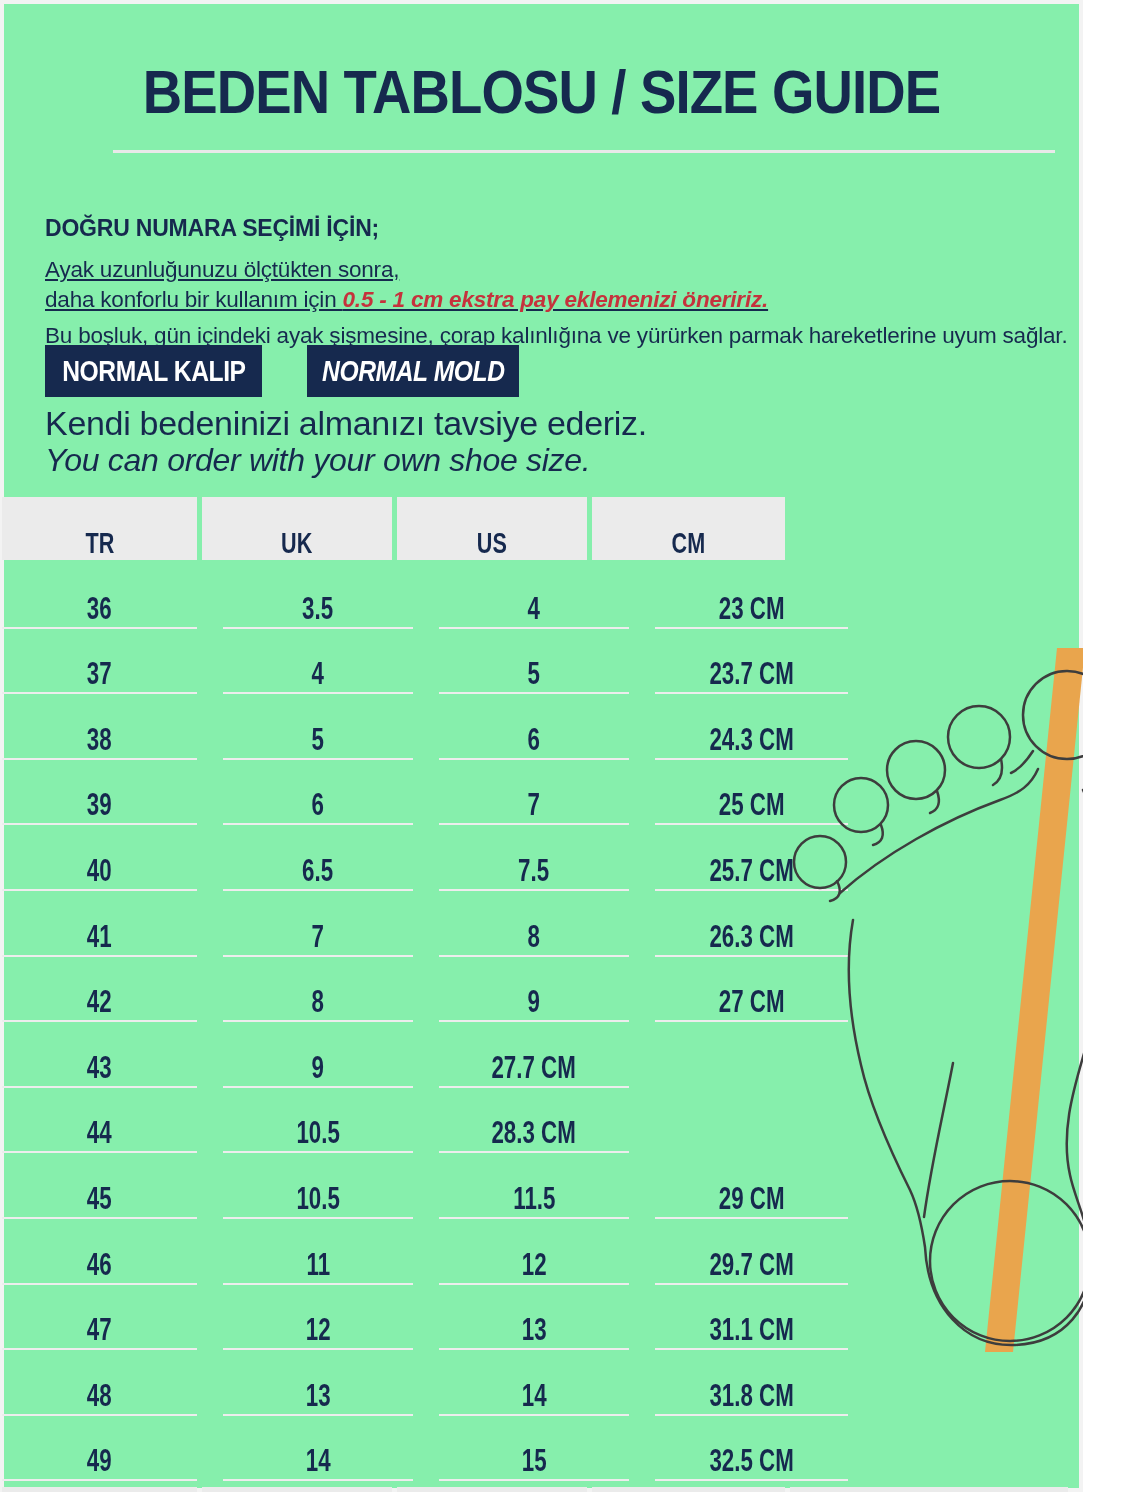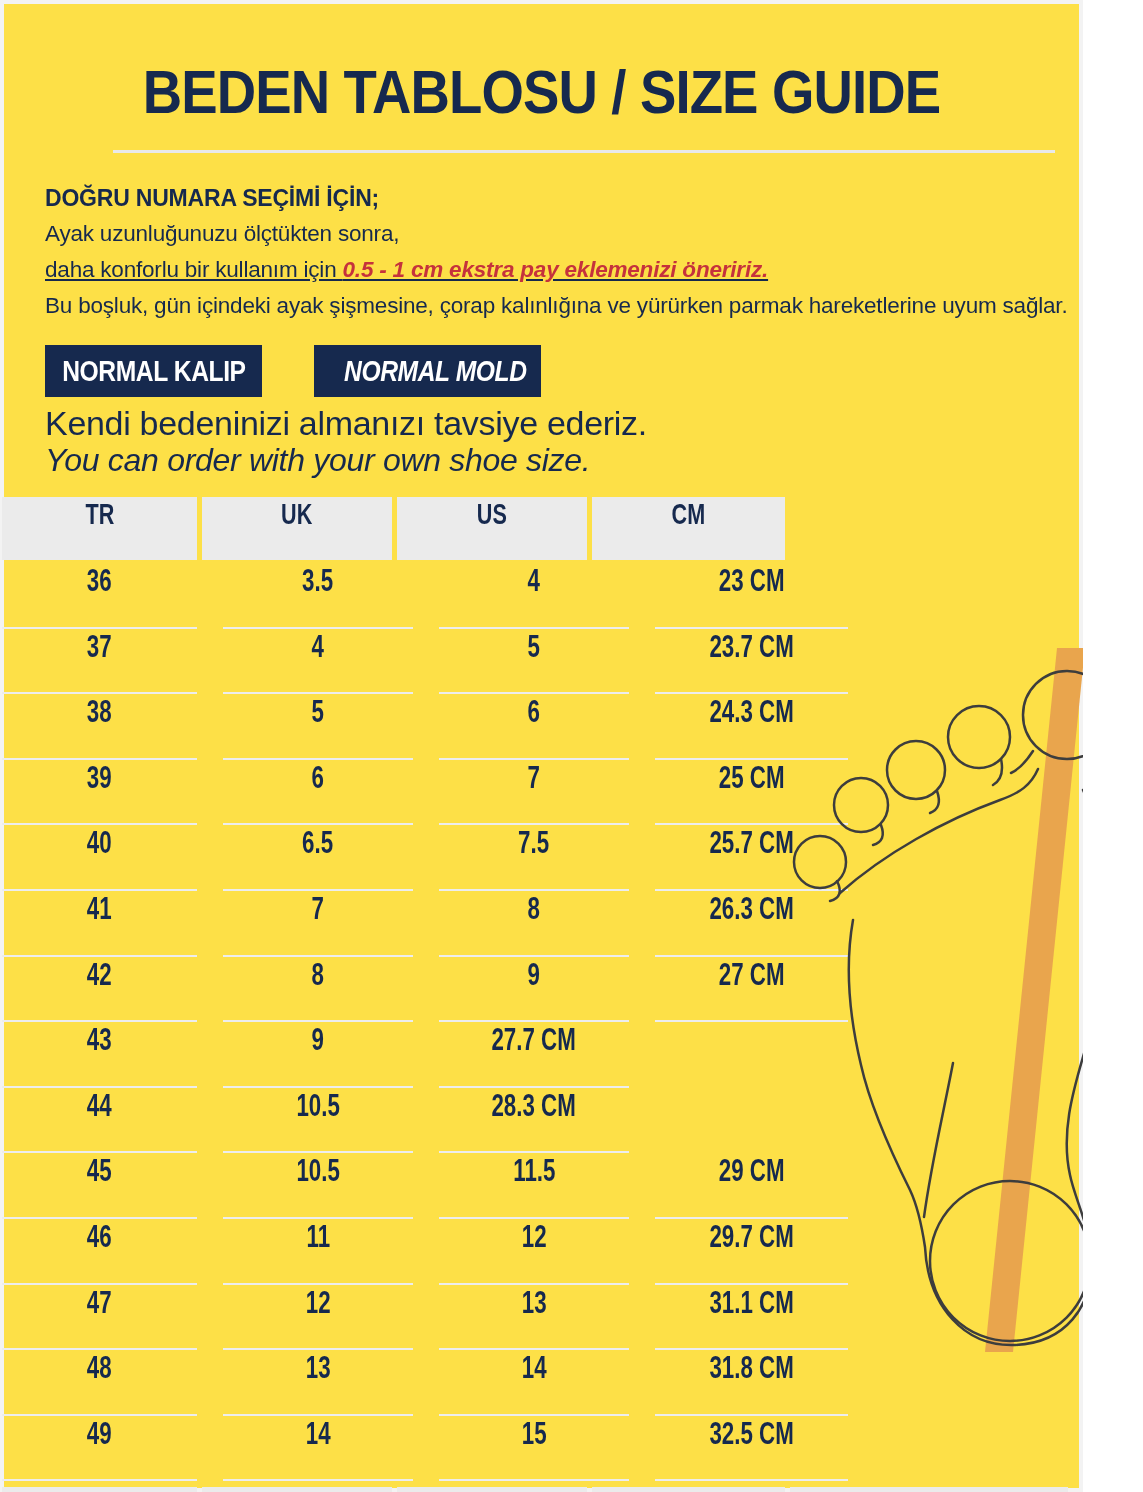--- a/index.html
+++ b/index.html
@@ -1,51 +1,51 @@
 <!DOCTYPE html>
 <html style="--navy: #16294e; --red: #c5323c; --orange: #e9a54d; --header_bg: #ebebeb; --row_border: #ededed;"><head>
 <meta charset="utf-8">
 <style>
   :root{
     --navy:#16294e; --red:#c5323c; --orange:#e9a54d;
     --header_bg:#ebebeb; --row_border:#ededed; --line_gray:#e9e9e9; --foot_stroke:#3d3d3d;
   }
   html,body{margin:0;padding:0;background:#fff;}
   .page{
-    position:relative; width:1083px; height:1492px; background:#fde047; overflow:hidden;
+    position:relative; width:1083px; height:1492px; background:#86efac; overflow:hidden;
     font-family:"Liberation Sans", sans-serif; color:var(--navy);
     box-shadow: inset 0 0 0 4px #f3f3f3;
   }
   .title{
     position:absolute; top:56px; left:0; width:100%; text-align:center;
     font-size:62px; font-weight:bold; letter-spacing:-1px; color:var(--navy);
     transform:scaleX(0.88); transform-origin:center; white-space:nowrap;
   }
   .divider{position:absolute; top:150px; left:113px; width:942px; height:3px; background:var(--line_gray);}
-  .p{position:absolute; left:45px; font-size:22.5px; letter-spacing:-0.2px; color:var(--navy); white-space:nowrap;}
+  .p{position:absolute; left:45px; font-size:22.5px; letter-spacing:-0.2px; color:var(--navy); white-space:nowrap;margin-top:30px;}
   .p.bold{font-weight:bold; font-size:23px;}
   .hl{color:var(--red); font-weight:bold; font-style:italic;}
   .badge{
     position:absolute; top:345px; height:52px; background:var(--navy);
     display:flex; align-items:center; justify-content:center;
   }
   .badge span{
     color:#fff; font-weight:bold; font-size:29px; white-space:nowrap;
     display:inline-block; transform:scaleX(0.85); letter-spacing:-0.5px;
   }
   .badge.b1{left:45px; width:217px;}
-  .badge.b2{left:314px; width:212px;padding-left:15px;}
+  .badge.b2{left:307px; width:212px;}
   .badge.b2 span{font-style:italic;}
   .reco-tr{position:absolute; left:45px; top:404px; font-size:34px; letter-spacing:-0.3px; white-space:nowrap;}
   .reco-en{position:absolute; left:45px; top:442px; font-size:32px; font-style:italic; letter-spacing:-0.3px; white-space:nowrap;}
   .size-table{position:absolute; left:2px; top:497px; width:783px;}
   .thead,.trow{display:grid; grid-template-columns:195px 190px 190px 193px; column-gap:5px;}
   .thead{height:63px;}
   .thead .cell{background:var(--header_bg);}
-  .cell{display:flex; align-items:flex-start; justify-content:center;}
+  .cell{display:flex; align-items:flex-end; justify-content:center;}
   .tbody{margin-top:3px;}
   .trow{height:65.6px;gap:26px;}
   .trow .cell{border-bottom:2px solid var(--row_border);}
   .cond{
     display:inline-block; transform:scaleX(0.72); transform-origin:center;
     font-weight:bold; font-size:31px; color:var(--navy); white-space:nowrap; letter-spacing:0;
   }
   .thead .cond{font-size:30px;}
   .bottom-sliver{position:absolute; left:2px; top:1487px; height:5px; display:flex; gap:5px;}
   .bottom-sliver div{background:var(--header_bg); height:5px;}
@@ -55,21 +55,21 @@
 </style>
 </head>
 <body>
 
 <div class="page">
 
   <div class="title">BEDEN TABLOSU / SIZE GUIDE</div>
   <div class="divider"></div>
 
   <div class="p bold" style="top:185px;">DOĞRU NUMARA SEÇİMİ İÇİN;</div>
-  <div class="p" style="top:221px;">Ayak uzunluğunuzu ölçtükten sonra,</div>
+  <div class="p" style="top:227px;text-decoration:underline;">Ayak uzunluğunuzu ölçtükten sonra,</div>
   <div class="p" style="top:257px;text-decoration:underline;"><span>daha konforlu bir kullanım için </span><span class="hl">0.5 - 1 cm ekstra pay eklemenizi öneririz.</span></div>
   <div class="p" style="top:293px;">Bu boşluk, gün içindeki ayak şişmesine, çorap kalınlığına ve yürürken parmak hareketlerine uyum sağlar.</div>
 
   <div class="badge b1">
       <span>NORMAL KALIP</span>
     </div>
   <div class="badge b2">
       <span>NORMAL MOLD</span>
     </div>
 

